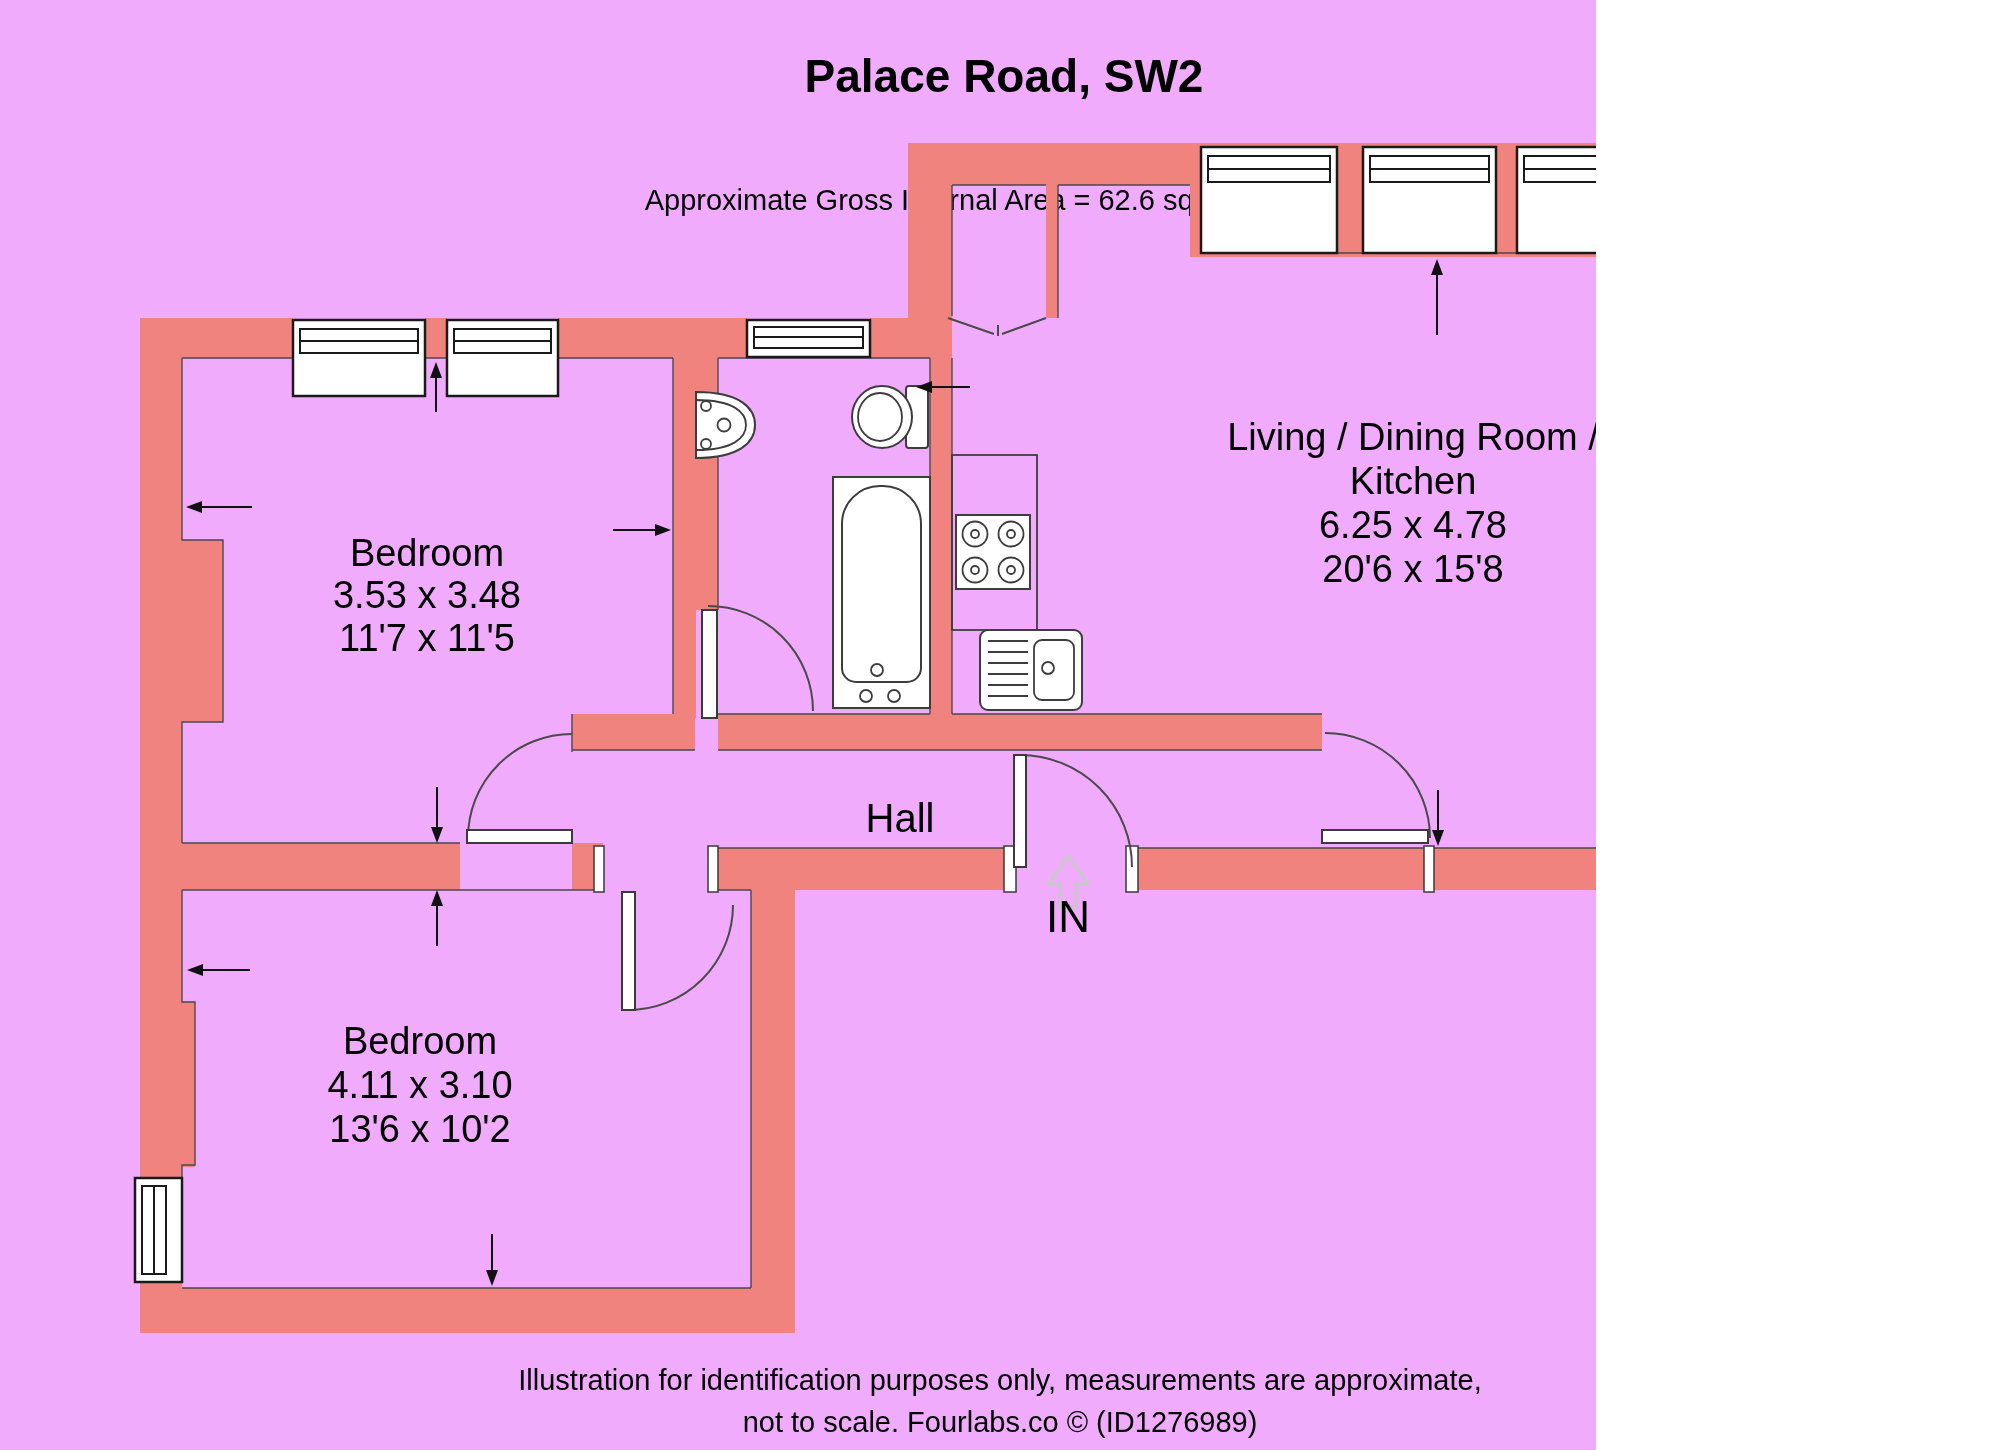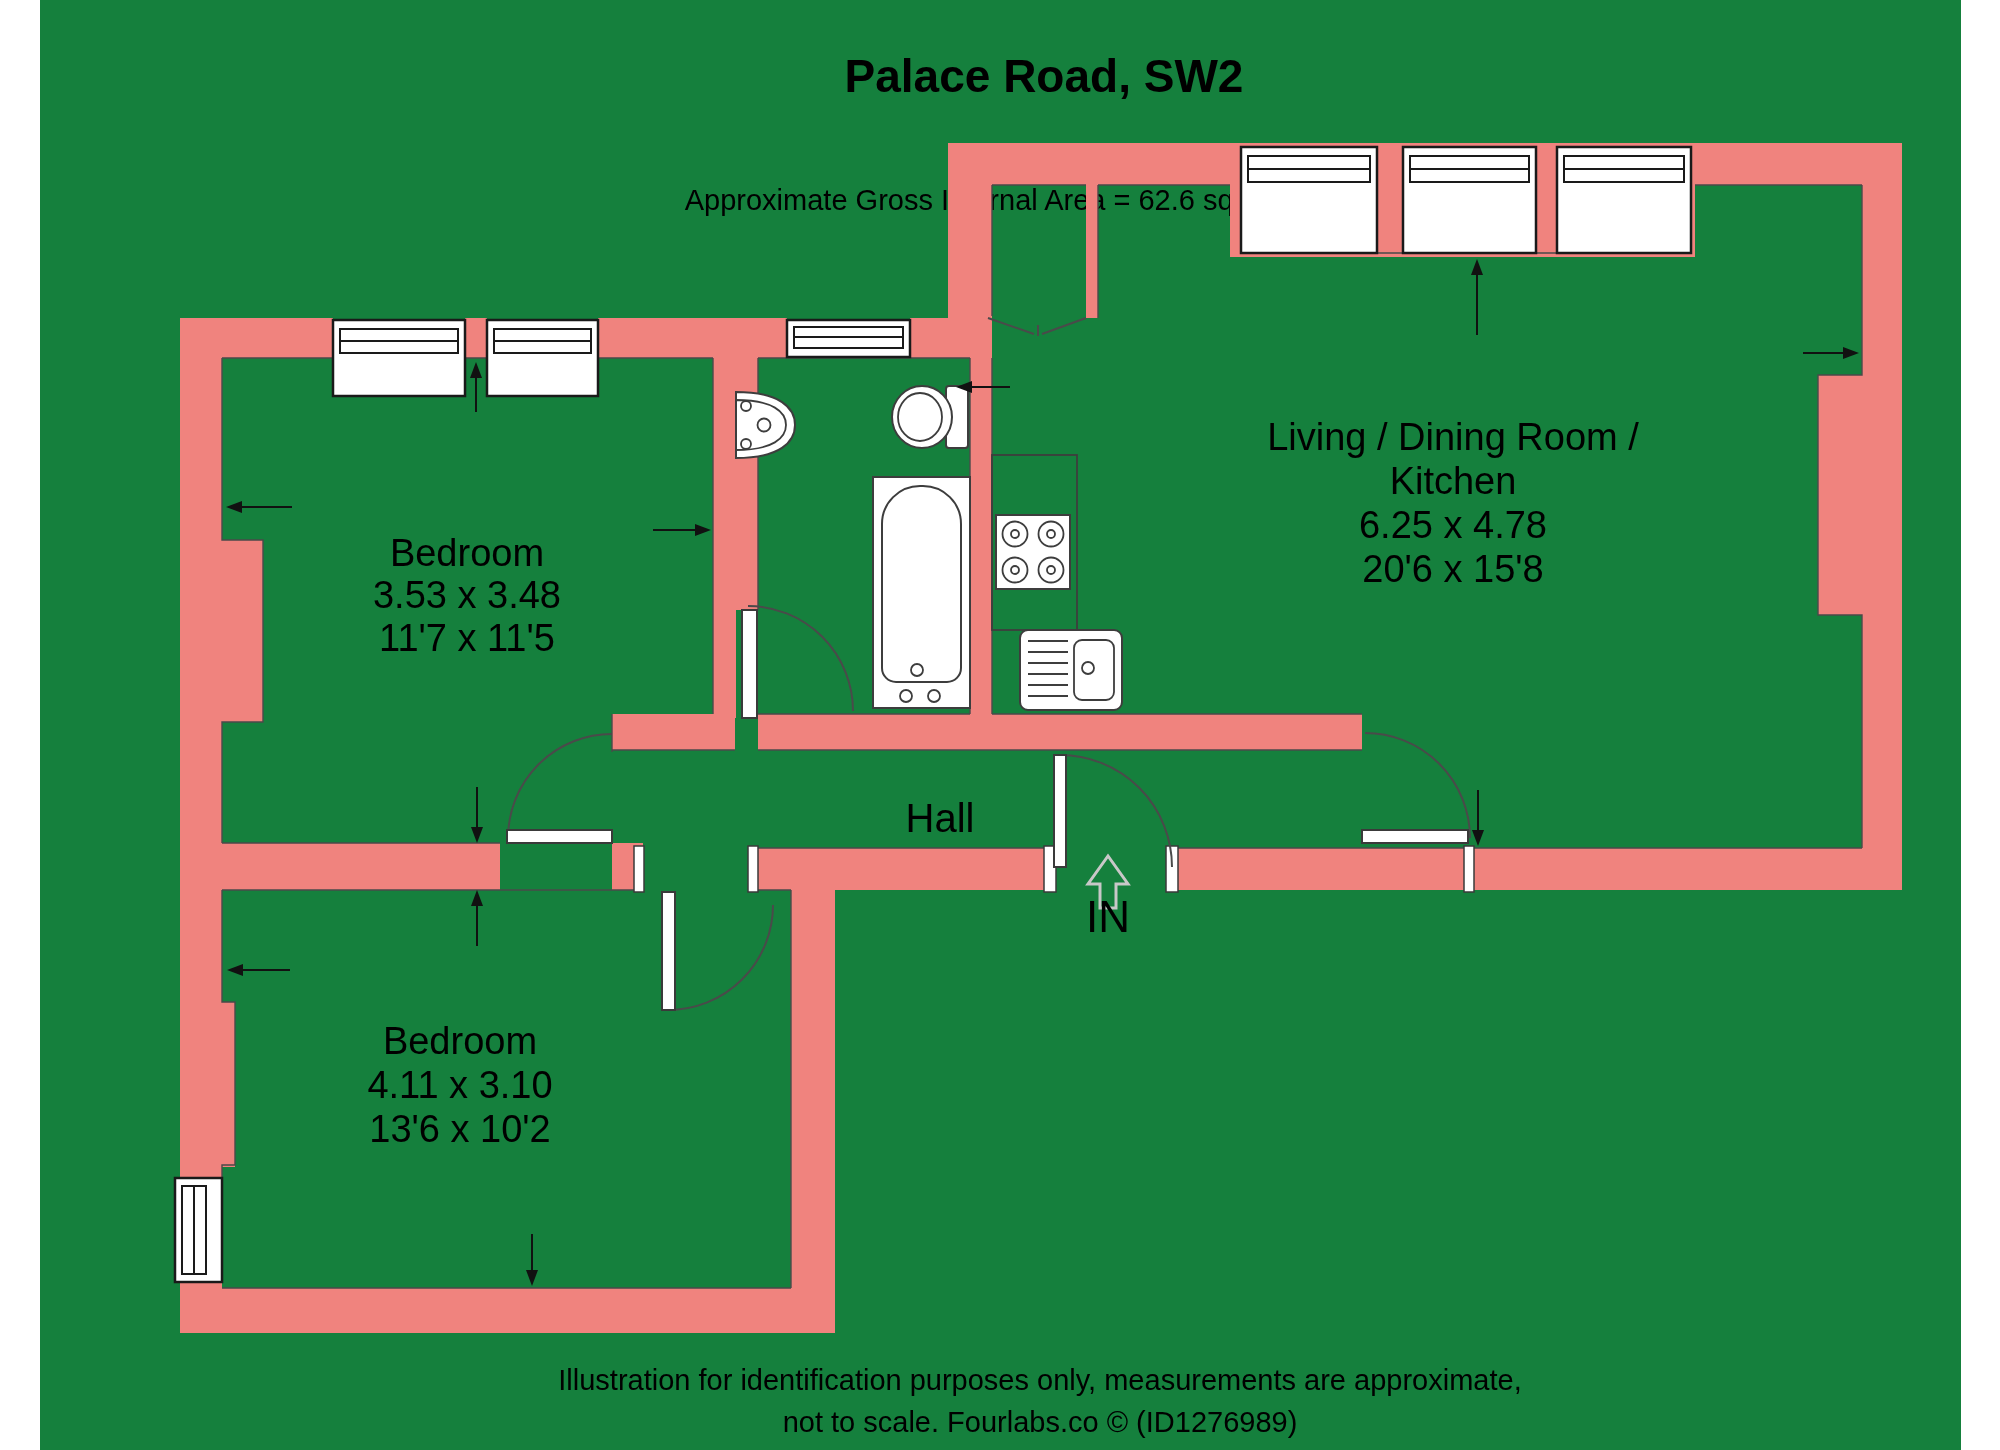--- a/index.html
+++ b/index.html
@@ -4,22 +4,22 @@
 <style>
   :root{
     --wall:#F0837E;
     --line:#3d3d3d;
     --window_border:#1a1a1a;
     --arrow:#111111;
     --entrance_arrow:#c8c8c8;
     --text:#000000;
   }
   html,body{margin:0;padding:0;background:#ffffff;}
-  .page{position:relative;width:1921px;height:1450px;background:#15803d;overflow:hidden;
-        font-family:"Liberation Sans", sans-serif;margin-left:40px;}
+  .page{position:relative;width:1596px;height:1450px;background:#f0abfc;overflow:hidden;
+        font-family:"Liberation Sans", sans-serif;}
   svg{position:absolute;left:0;top:0;}
   .wall{fill:var(--wall);stroke:none;}
   .win{fill:#ffffff;stroke:var(--window_border);stroke-width:2.5;}
   .winline{fill:none;stroke:var(--window_border);stroke-width:2;}
   .leaf{fill:#ffffff;stroke:#3a3a3a;stroke-width:2;}
   .jamb{fill:#ffffff;stroke:#3a3a3a;stroke-width:1.5;}
   .arc{fill:none;stroke:#4a4a4a;stroke-width:2;}
   .fix{fill:#ffffff;stroke:var(--line);stroke-width:2;}
   .fixthin{fill:none;stroke:var(--line);stroke-width:1.8;}
   .edge{fill:none;stroke:#4a4a4a;stroke-width:1.4;}

